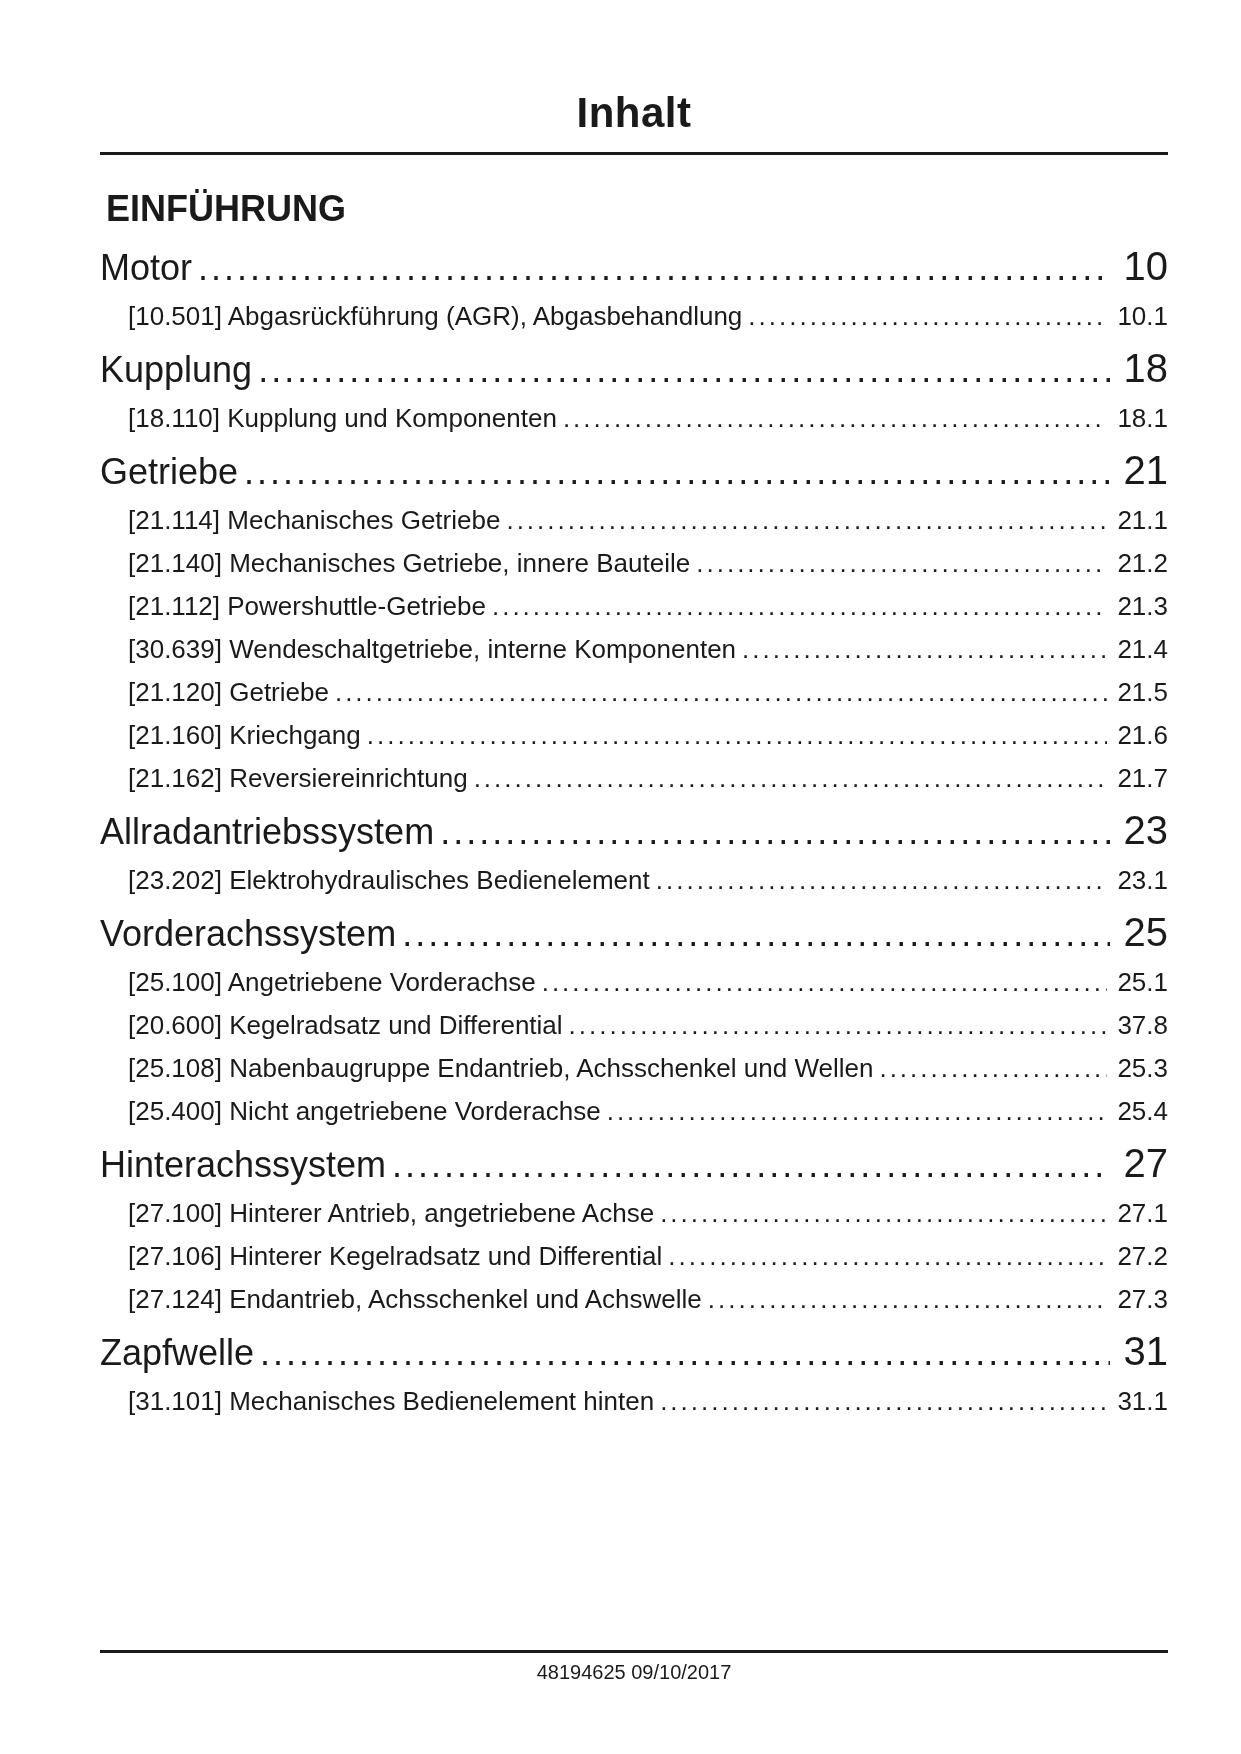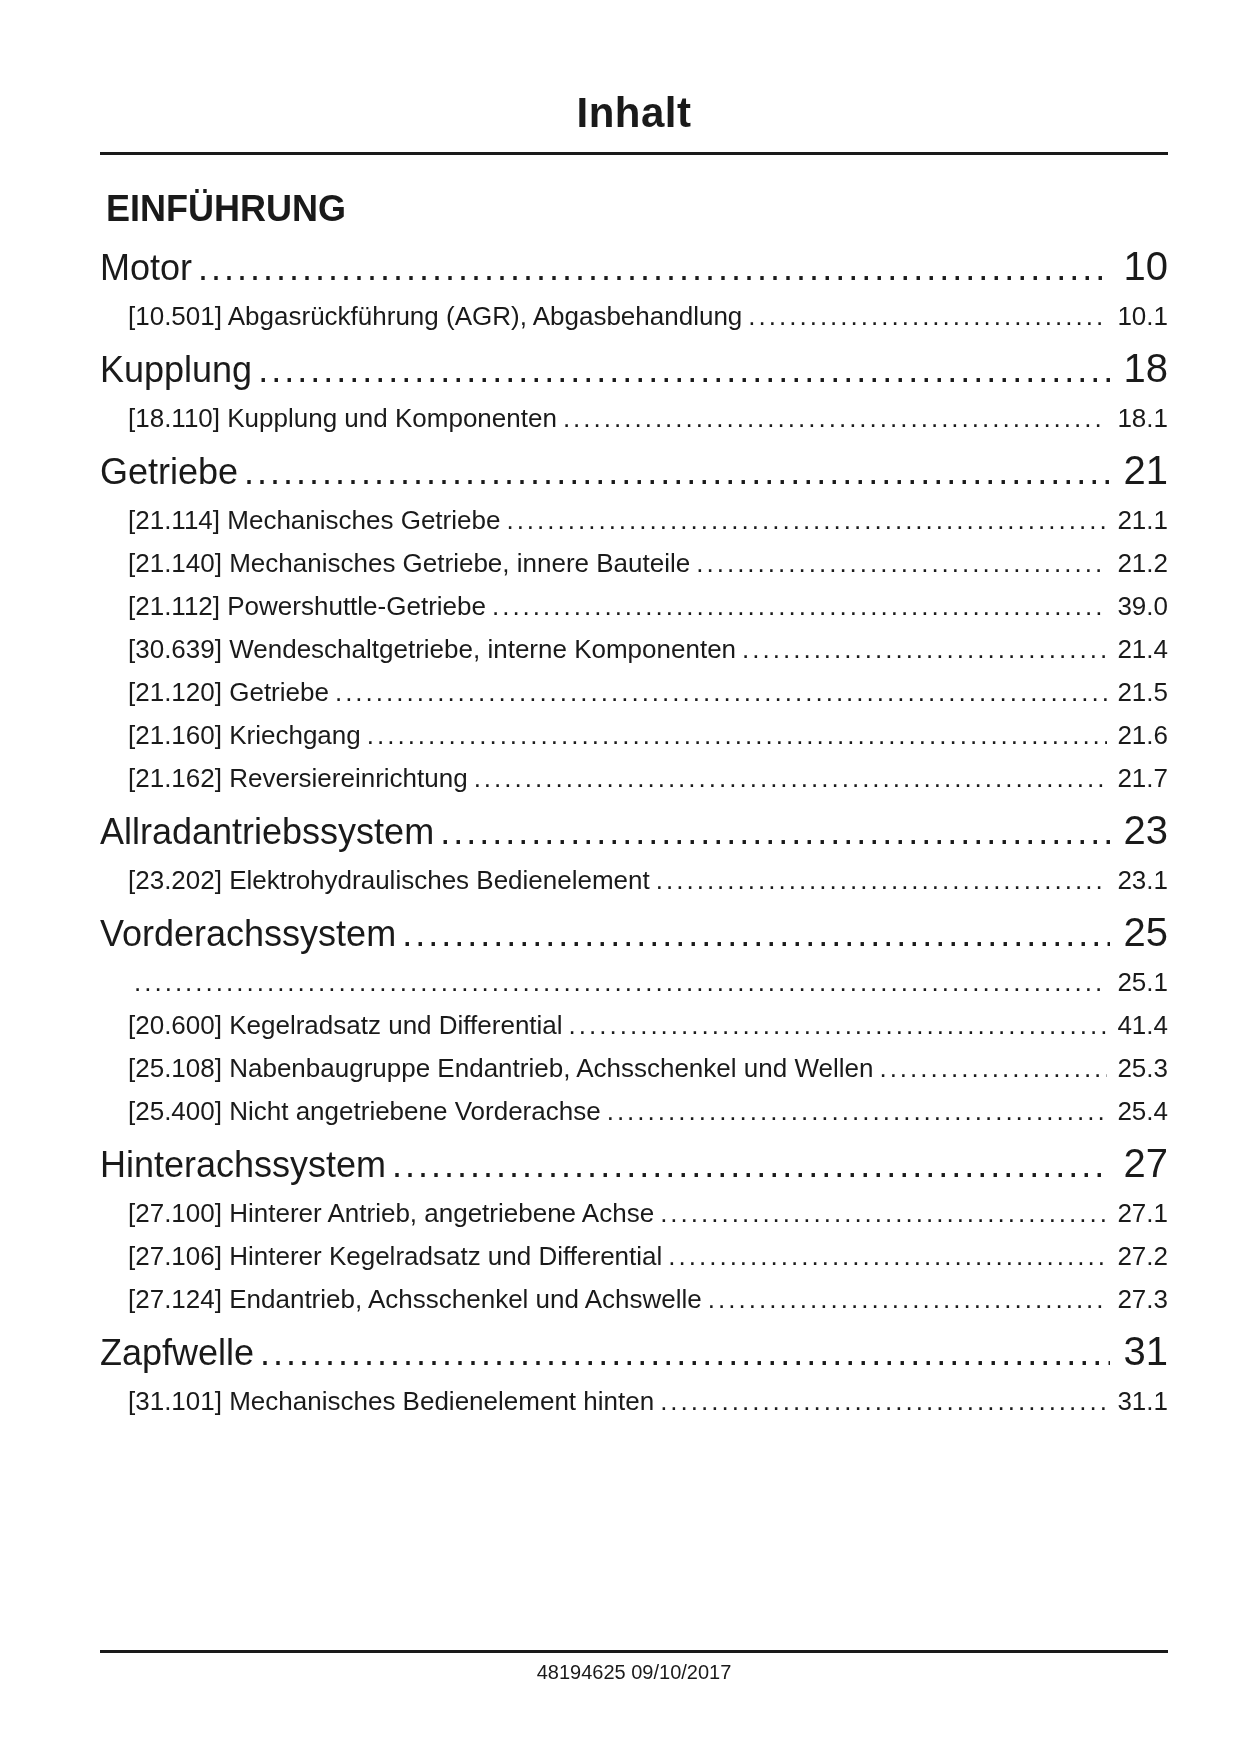--- a/index.html
+++ b/index.html
@@ -136,21 +136,21 @@
 
   <div class="row sub">
     <span class="lbl">[21.140] Mechanisches Getriebe, innere Bauteile</span>
     <span class="dots"></span>
     <span class="pg">21.2</span>
   </div>
 
   <div class="row sub">
     <span class="lbl">[21.112] Powershuttle-Getriebe</span>
     <span class="dots"></span>
-    <span class="pg">39.0</span>
+    <span class="pg">21.3</span>
   </div>
 
   <div class="row sub">
     <span class="lbl">[30.639] Wendeschaltgetriebe, interne Komponenten</span>
     <span class="dots"></span>
     <span class="pg">21.4</span>
   </div>
 
   <div class="row sub">
     <span class="lbl">[21.120] Getriebe</span>
@@ -182,28 +182,29 @@
     <span class="pg">23.1</span>
   </div>
 
   <div class="row main">
     <span class="lbl">Vorderachssystem</span>
     <span class="dots"></span>
     <span class="pg">25</span>
   </div>
 
   <div class="row sub">
+    <span class="lbl">[25.100] Angetriebene Vorderachse</span>
     <span class="dots"></span>
     <span class="pg">25.1</span>
   </div>
 
   <div class="row sub">
     <span class="lbl">[20.600] Kegelradsatz und Differential</span>
     <span class="dots"></span>
-    <span class="pg">41.4</span>
+    <span class="pg">37.8</span>
   </div>
 
   <div class="row sub">
     <span class="lbl">[25.108] Nabenbaugruppe Endantrieb, Achsschenkel und Wellen</span>
     <span class="dots"></span>
     <span class="pg">25.3</span>
   </div>
 
   <div class="row sub">
     <span class="lbl">[25.400] Nicht angetriebene Vorderachse</span>

